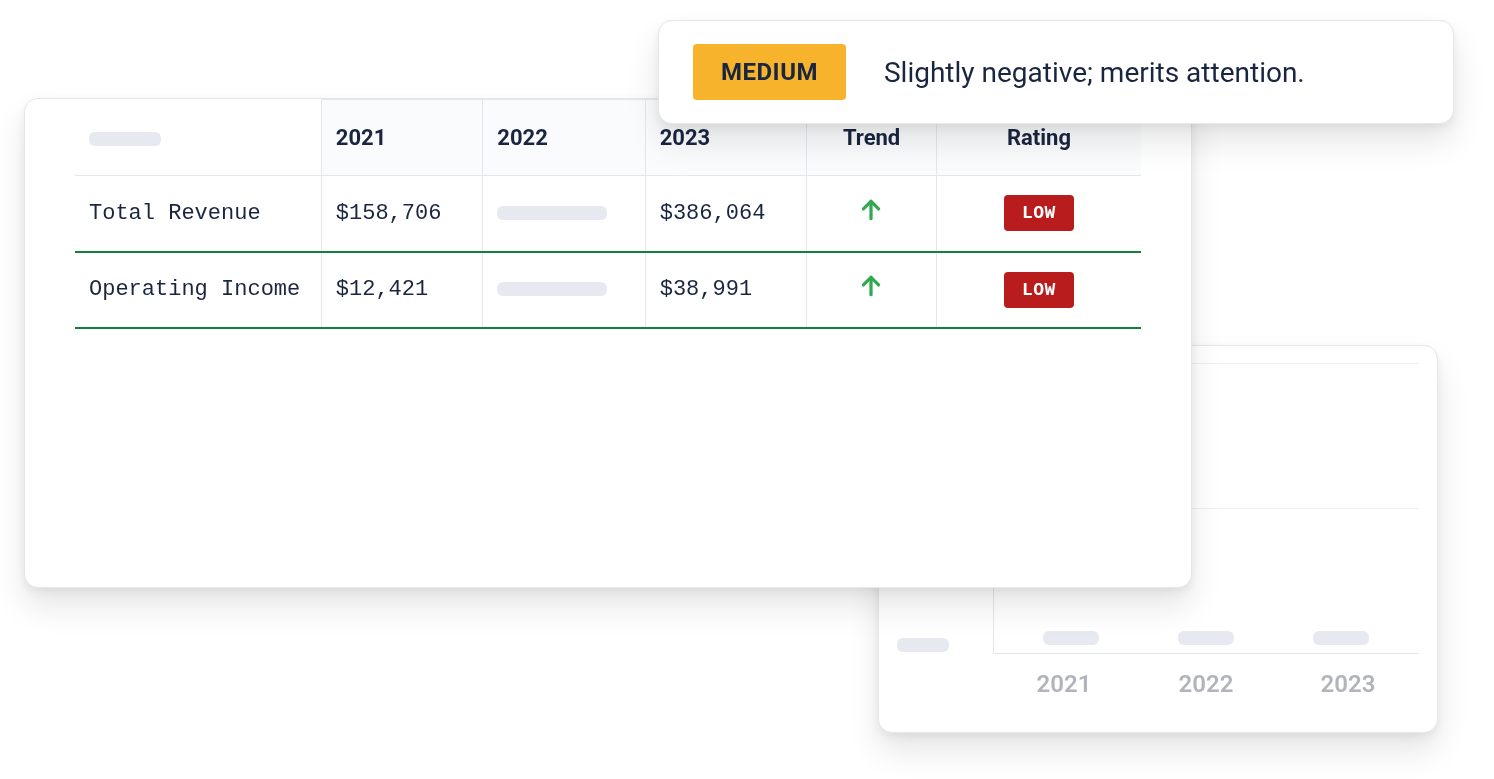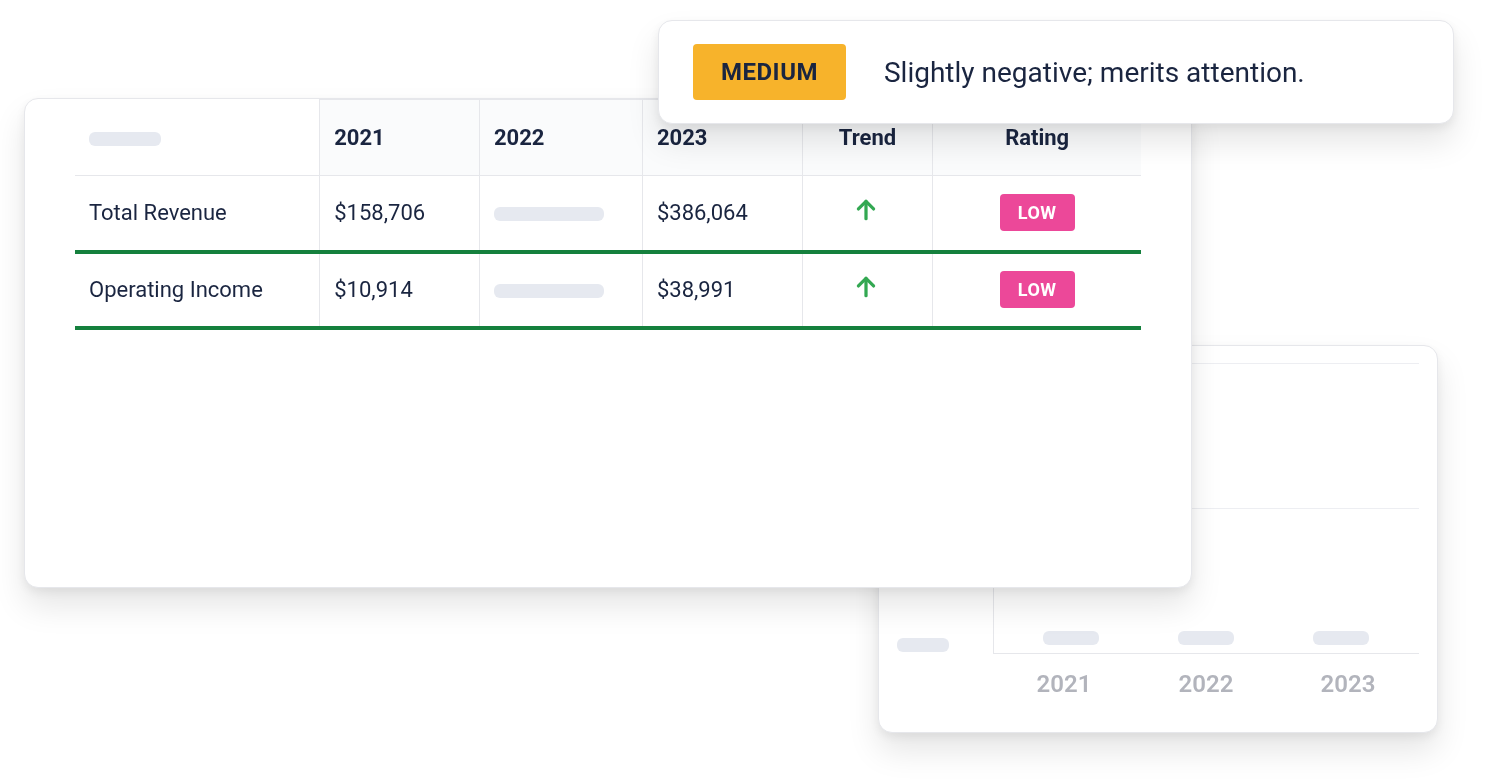--- a/index.html
+++ b/index.html
@@ -133,21 +133,22 @@
       font-size: 22px;
       border-top: 1px solid #e6e7eb;
       border-bottom: 1px solid #e6e7eb;
     }
     .table thead th + th {
       border-left: 1px solid #e6e7eb;
     }
     .table tbody td {
       color: #1a2540;
       font-size: 22px;
-      border-bottom: 4px solid #15803d;
+      border-bottom: 2px solid #15803d;
+      font-family: Liberation Mono, monospace;
     }
     .table tbody td + td {
       border-left: 1px solid #e6e7eb;
     }
     .col-name { width: 270px; }
     .col-year { width: 168px; }
     .col-trend { width: 140px; text-align: center !important; }
     .col-rating { width: 230px; text-align: center !important; }
     .skeleton {
       display: inline-block;
@@ -162,21 +163,21 @@
       height: 28px;
     }
     .rating-badge {
       display: inline-block;
       padding: 8px 18px;
       border-radius: 4px;
       font-weight: 700;
       font-size: 18px;
       letter-spacing: 0.5px;
     }
-    .rating-low { background: #ec4899; color: #fff; }
+    .rating-low { background: #b91c1c; color: #fff; }
     .rating-medium { background: #f7b32b; color: #1a2540; }
     
     .callout {
       position: absolute;
       left: 658px;
       top: 20px;
       width: 796px;
       height: 104px;
       z-index: 20;
       display: flex;
@@ -247,21 +248,21 @@
           <td class="col-trend"><span class="trend-icon">
               <svg viewBox="0 0 24 24" width="26" height="26" fill="none" stroke="#33a852" stroke-width="3" stroke-linecap="round" stroke-linejoin="round">
                 <line x1="12" y1="20" x2="12" y2="4"></line>
                 <polyline points="5 11 12 4 19 11"></polyline>
               </svg>
             </span></td>
           <td class="col-rating"><span class="rating-badge rating-low">LOW</span></td>
         </tr>
         <tr>
           <td class="col-name">Operating Income</td>
-          <td class="col-year">$10,914</td>
+          <td class="col-year">$12,421</td>
           <td class="col-year"><span class="skeleton" style="width:110px;"></span></td>
           <td class="col-year">$38,991</td>
           <td class="col-trend"><span class="trend-icon">
               <svg viewBox="0 0 24 24" width="26" height="26" fill="none" stroke="#33a852" stroke-width="3" stroke-linecap="round" stroke-linejoin="round">
                 <line x1="12" y1="20" x2="12" y2="4"></line>
                 <polyline points="5 11 12 4 19 11"></polyline>
               </svg>
             </span></td>
           <td class="col-rating"><span class="rating-badge rating-low">LOW</span></td>
         </tr>

